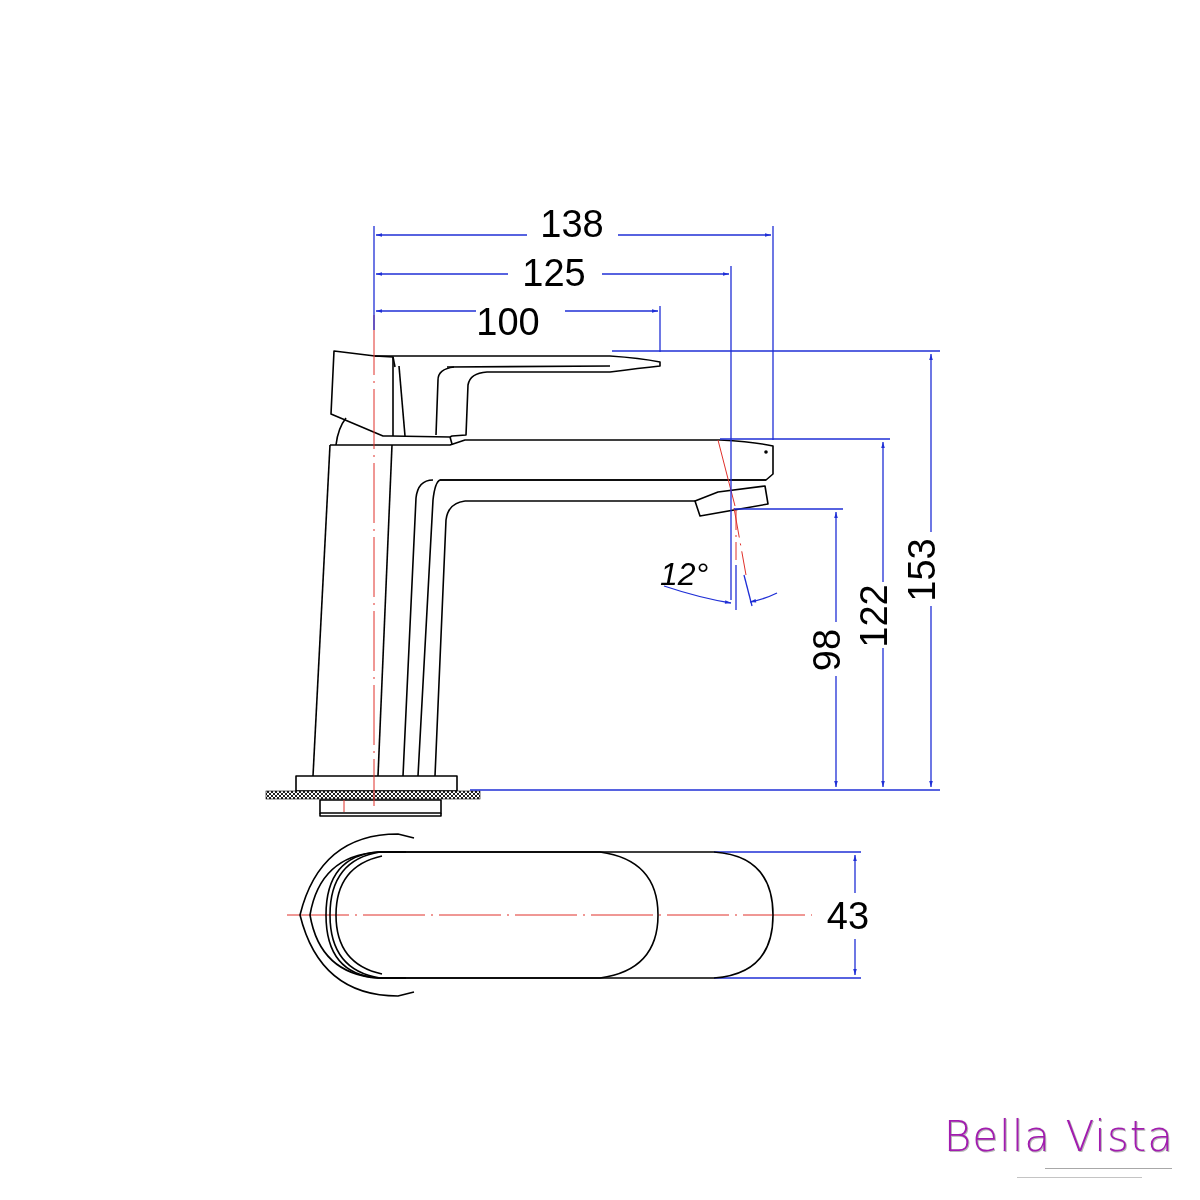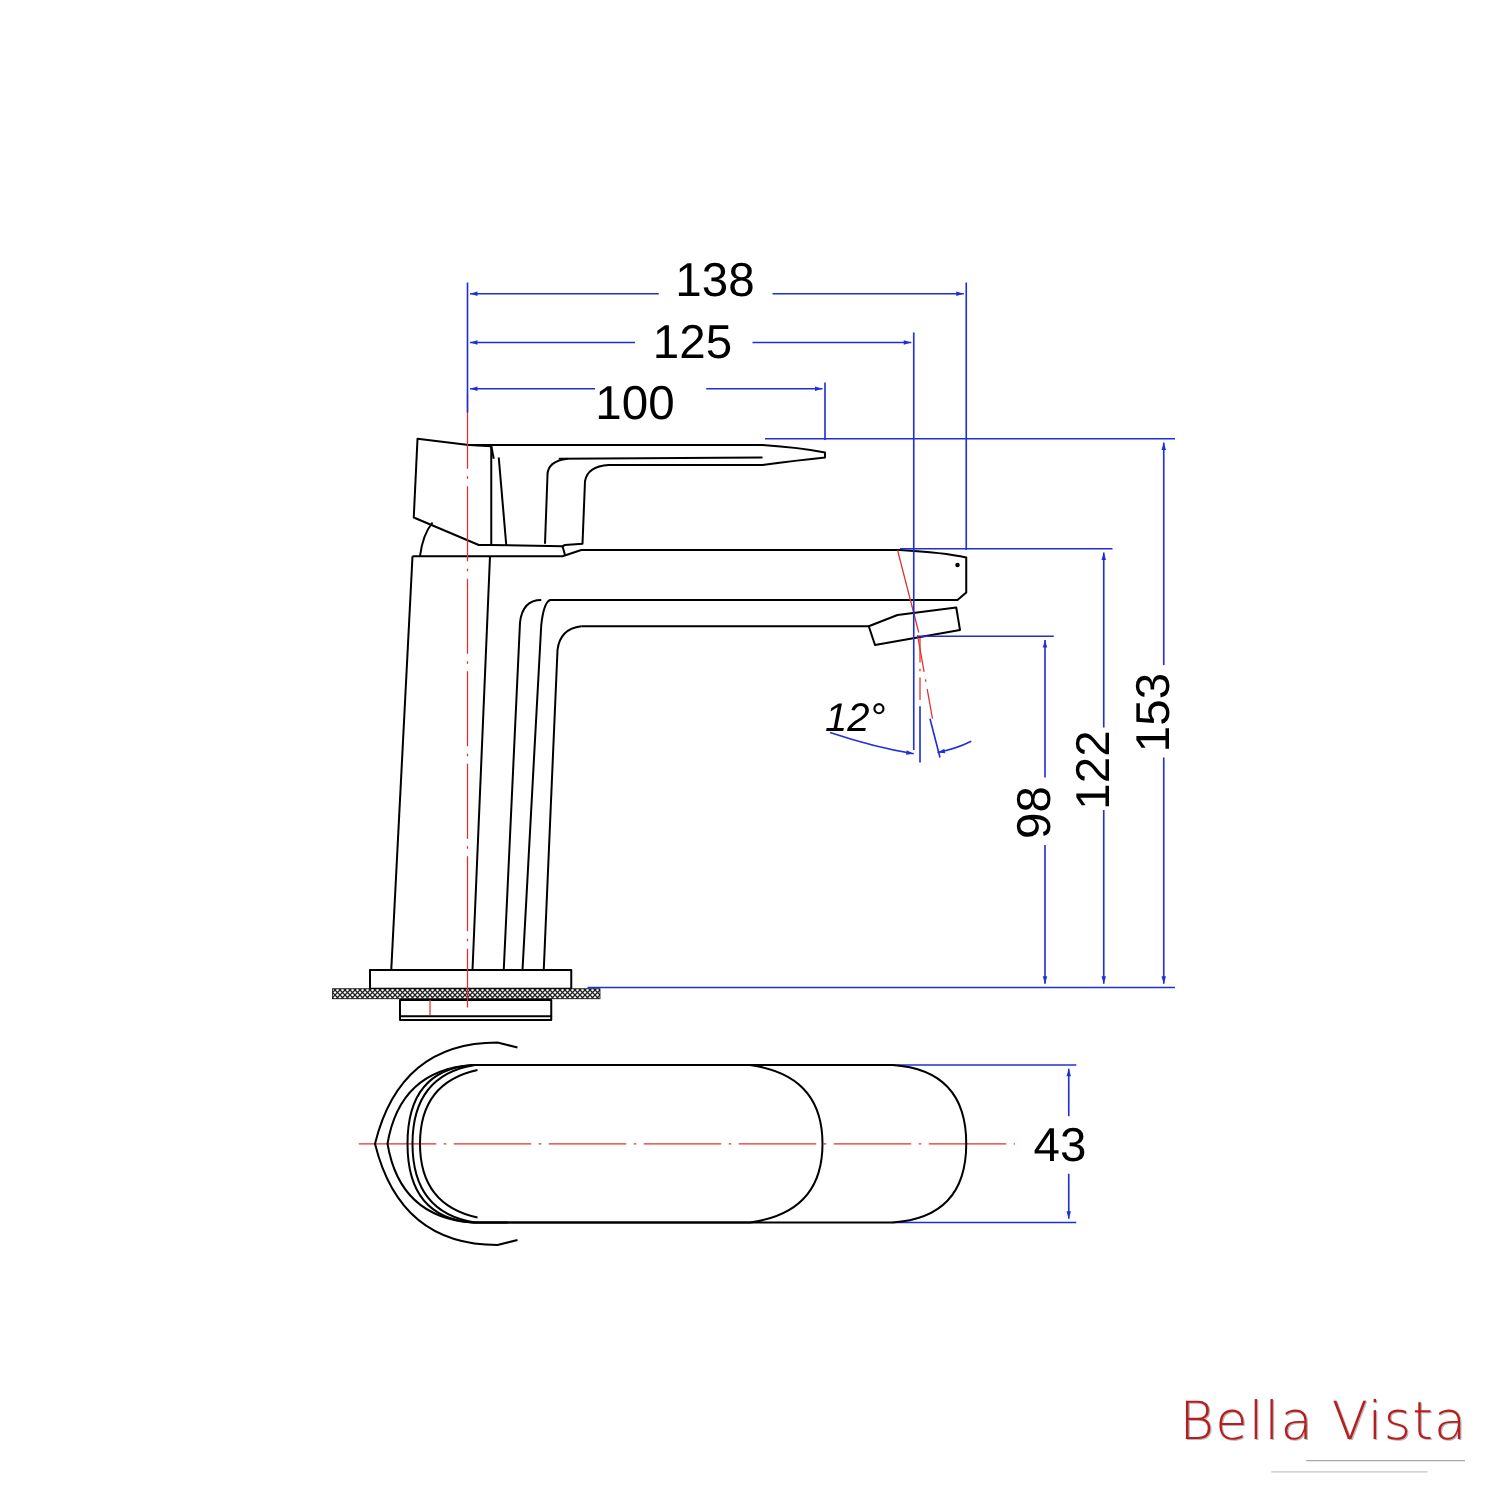--- a/index.html
+++ b/index.html
@@ -1,20 +1,20 @@
 <!DOCTYPE html>
 <html><head>
   <meta charset="utf-8">
   <style>
     html, body { margin: 0; padding: 0; background: #ffffff; }
     body { width: 1200px; height: 1200px; position: relative; overflow: hidden; font-family: "Liberation Sans", sans-serif; }
     svg { position: absolute; left: 0; top: 0; }
     .dimtext { font-family: "Liberation Sans", sans-serif; font-size: 38px; fill: #000; }
     .angtext { font-family: "Liberation Sans", sans-serif; font-size: 32px; fill: #000; font-style: italic; }
-    .brand { position: absolute; right: 26px; top: 1112px; font-family: "DejaVu Sans", sans-serif; font-size: 42px; font-weight: 300; color: #b91c1c; letter-spacing: 1px;
+    .brand { position: absolute; right: 26px; top: 1112px; font-family: "DejaVu Sans", sans-serif; font-size: 42px; font-weight: 300; color: #a21caf; letter-spacing: 1px;
       text-shadow: 1px 1px 0 #b8b8b8, -1px -1px 0 #ffffff, 0 0 1px #9a9a9a; }
     .brand-line1 { position: absolute; left: 1045px; top: 1168px; width: 127px; height: 1px; background: #a8a8a8; }
     .brand-line2 { position: absolute; left: 1017px; top: 1177px; width: 125px; height: 1px; background: #c4c4c4; }
   </style>
 </head>
 <body>
 
 <svg width="1200" height="1200" viewBox="0 0 1200 1200">
   <defs>
     <marker id="arr" viewBox="0 0 10 10" refX="10" refY="5" markerWidth="9" markerHeight="6" orient="auto-start-reverse" markerUnits="userSpaceOnUse">

